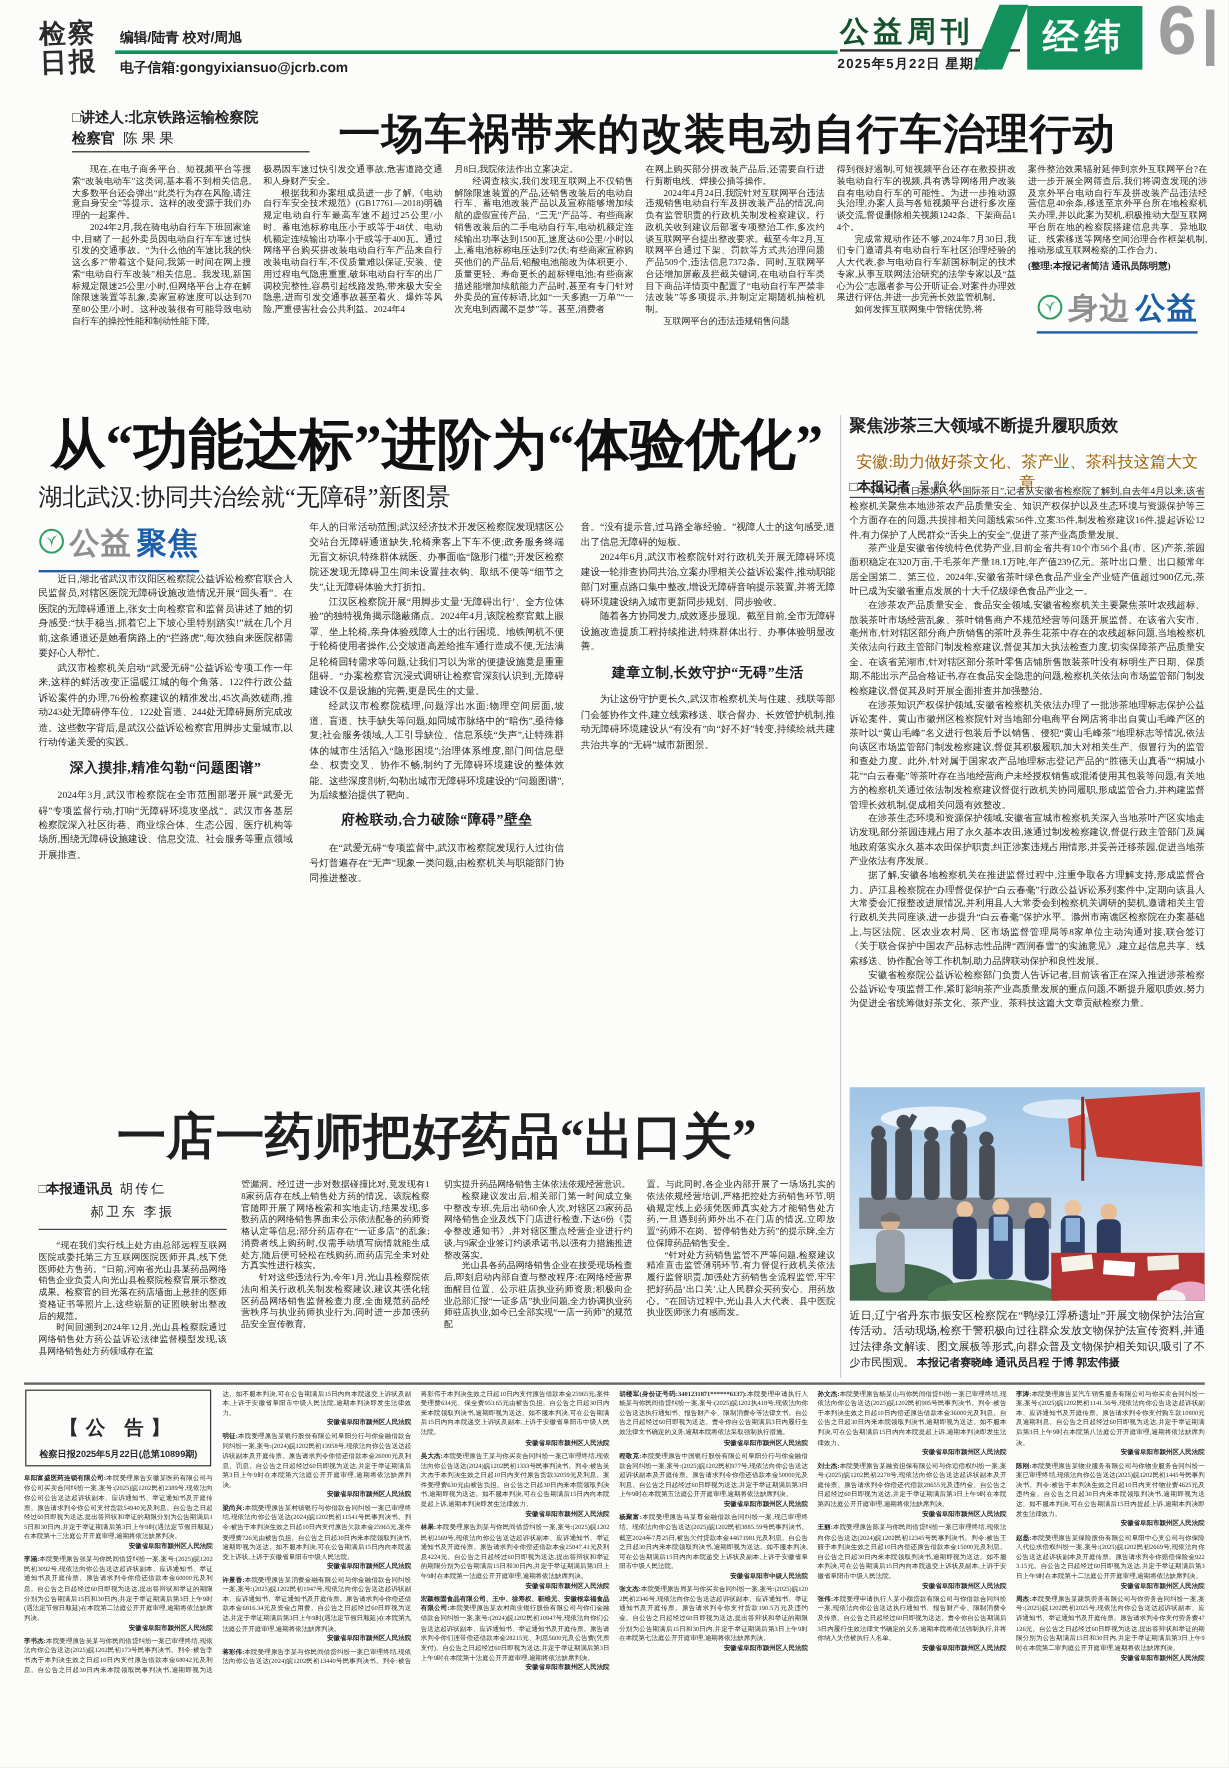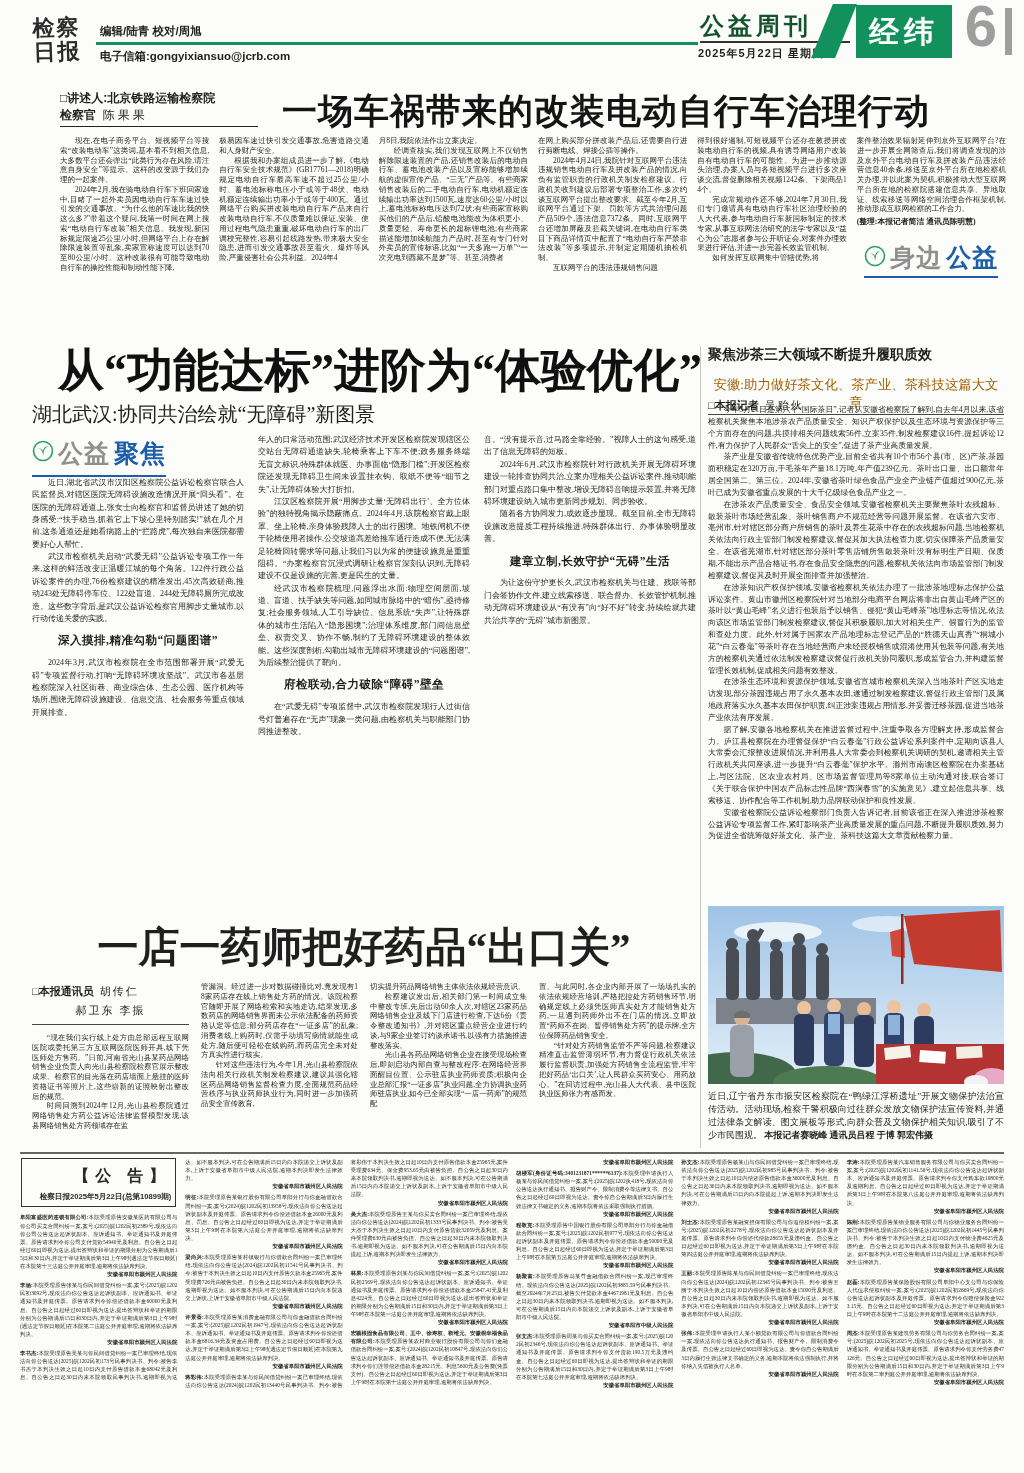--- a/index.html
+++ b/index.html
@@ -31,21 +31,21 @@
                 letter-spacing:1px;color:#141414;}
   .top-cols{left:60px;top:136px;width:946px;height:180px;display:flex;gap:10px;overflow:hidden;}
   .tcol{flex:1;font-size:7.5px;line-height:1.3;}
   
   .brand-logo{display:flex;align-items:center;gap:4px;border-bottom:2.5px solid #1c5ea8;
               padding-bottom:2px;width:fit-content;font-family:"Liberation Sans",sans-serif;}
   .brand-logo .g{color:#8f8f8f;font-size:25px;font-weight:bold;letter-spacing:1px;}
   .brand-logo .b{color:#1c5ea8;font-size:25px;font-weight:bold;letter-spacing:1px;}
   .credit-line{font-weight:bold;font-size:7.8px;margin-top:3px;}
   
-  .mid-headline{left:48px;top:340px;width:664px;text-align:center;font-size:46px;font-weight:900;color:#101010;}
+  .mid-headline{left:32px;top:340px;width:664px;text-align:center;font-size:46px;font-weight:900;color:#101010;}
   .mid-subtitle{left:32px;top:401px;width:664px;font-size:20px;font-weight:500;color:#222;}
   .mid-cols{left:32px;top:434px;width:664px;height:474px;display:flex;gap:14px;overflow:hidden;}
   .mcol{flex:1;font-size:8px;line-height:1.55;}
   .byline{font-size:11px;font-weight:bold;line-height:19px;border-bottom:1px solid #444;
           padding-bottom:4px;margin:10px 0 8px;}
   .byline .n{font-weight:normal;letter-spacing:2px;}
   .para{text-indent:2em;}
   .noindent{text-indent:0;}
   .subhead{font-weight:bold;font-size:11.5px;text-align:center;margin:7px 0;letter-spacing:0.5px;}
   .v-rule{left:700px;top:346px;width:1px;height:802px;background:#c9c9c9;}
@@ -61,21 +61,21 @@
   .caption .cap-credit{font-weight:bold;}
   
   .b-head{left:32px;top:920px;width:664px;text-align:center;font-size:41px;font-weight:900;}
   .b-cols{left:32px;top:982px;width:664px;height:164px;display:flex;gap:12px;overflow:hidden;}
   .bcol{flex:1;font-size:7.4px;line-height:1.32;}
   
   .notices-wrap{left:20px;top:1152px;width:984px;height:320px;border-top:2px solid #666;
                 padding-top:4px;overflow:hidden;}
   .notices-flow{column-count:6;column-gap:8px;height:314px;font-size:5.4px;line-height:1.5;
                 text-align:justify;word-break:break-all;color:#2a2a2a;}
-  .notice-header{border:1px solid #333;padding:5px 4px 4px;margin:0 1px 6px;text-align:right;break-inside:avoid;}
+  .notice-header{border:1px solid #333;padding:20px 4px 4px;margin:0 1px 6px;text-align:center;break-inside:avoid;}
   .notice-title{font-size:16px;font-weight:bold;letter-spacing:6px;}
   .notice-issue{font-size:7.6px;font-weight:bold;margin-top:3px;}
   .notice{margin-bottom:3px;}
   .notice b{font-weight:bold;}
   .court{text-align:right;font-weight:bold;}
 </style>
 </head>
 <body>
 
 <div class="page">

